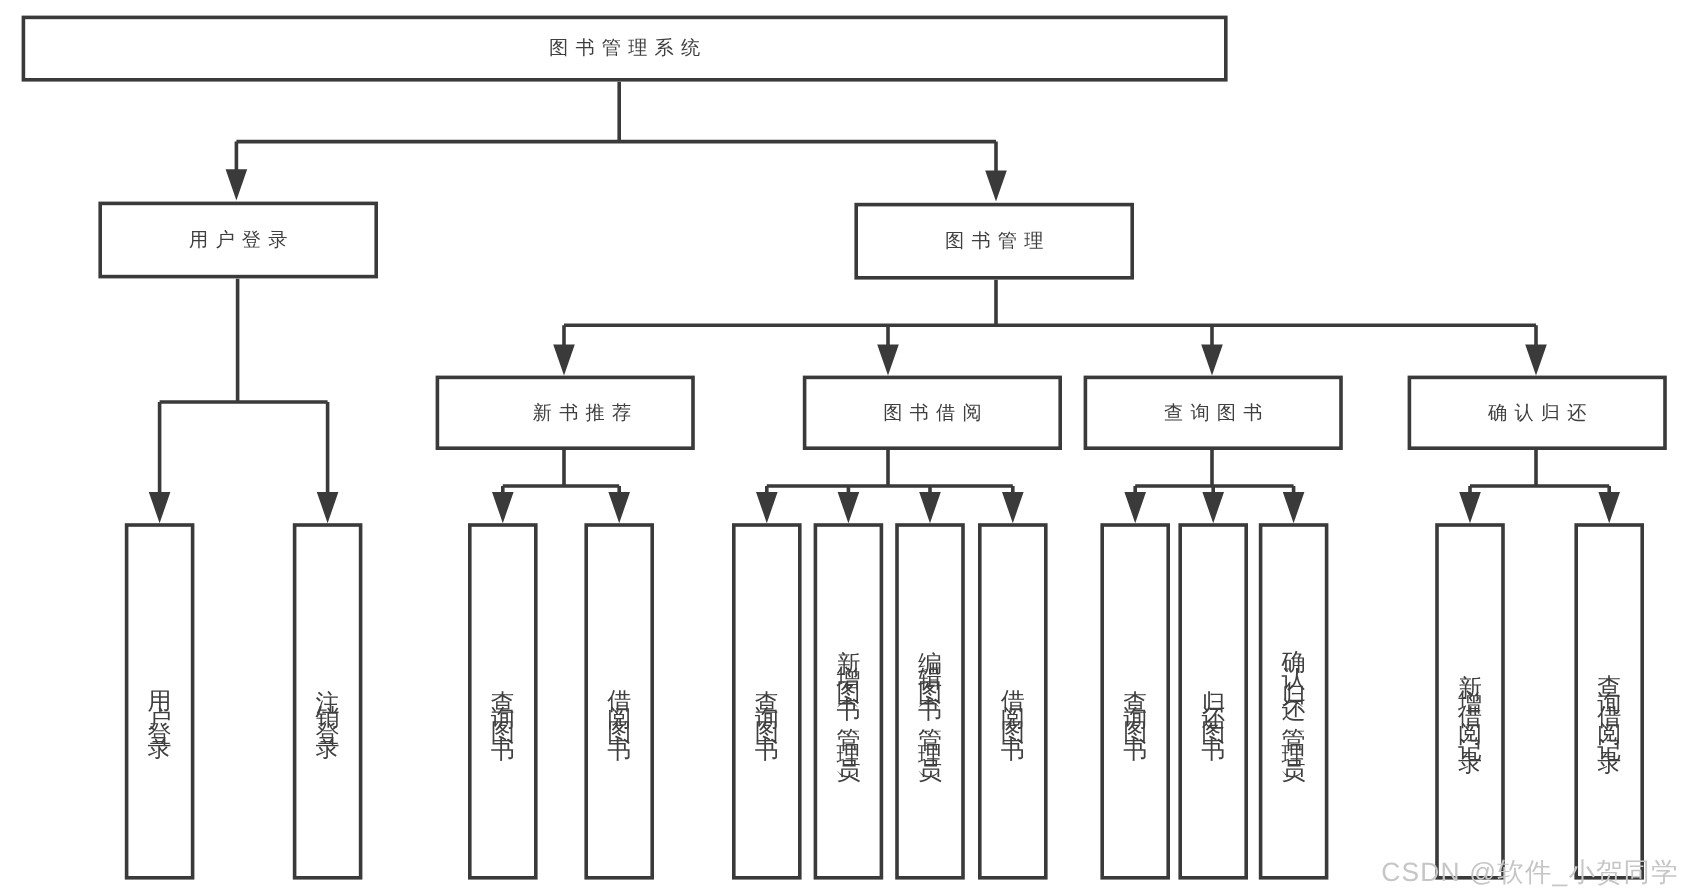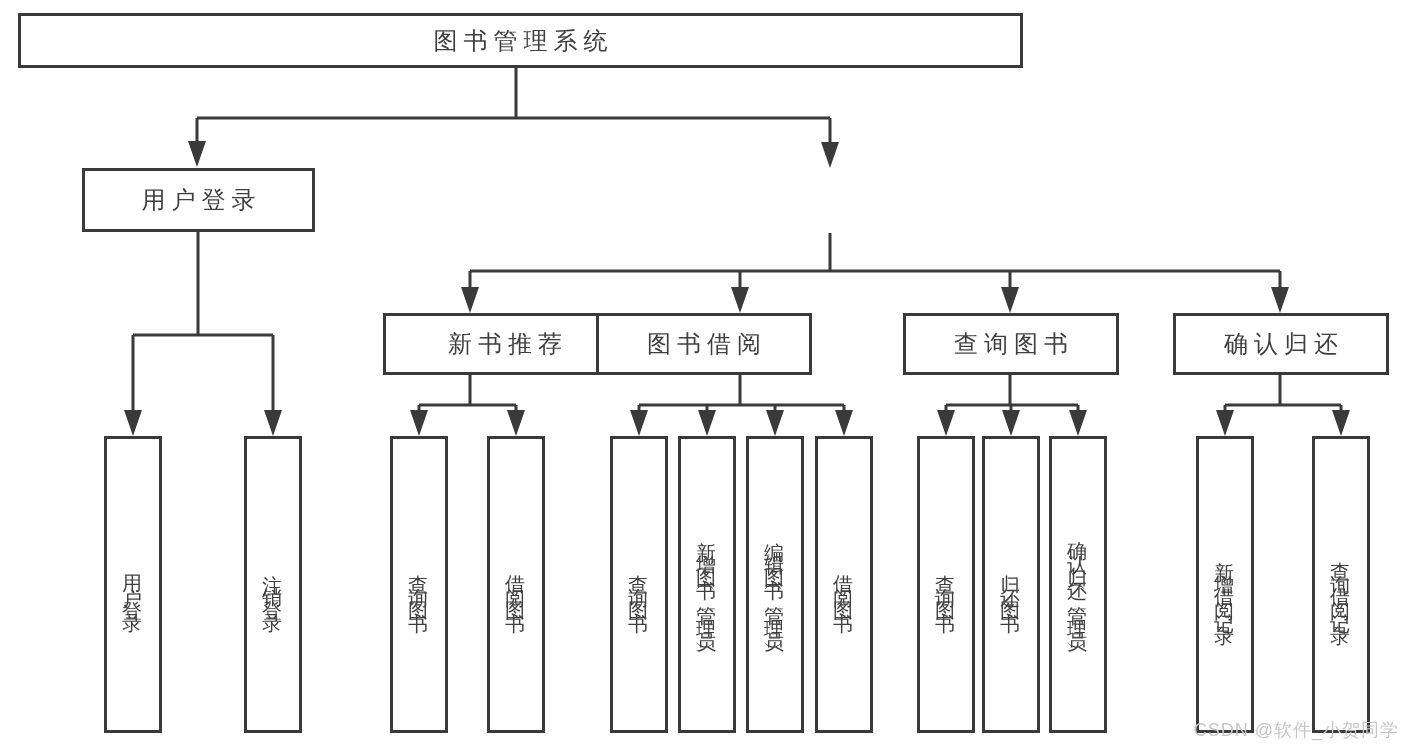--- a/index.html
+++ b/index.html
@@ -21,49 +21,49 @@
   .connector-layer path{stroke:var(--line);stroke-width:3;fill:none;}
   .connector-layer polygon{fill:var(--line);stroke:none;}
   .node{
     position:absolute;
     box-sizing:border-box;
     border:3px solid var(--line);
     background:var(--box-bg);
     display:flex;align-items:center;justify-content:center;
     color:var(--text);
   }
-  .h-label{font-size:24px;letter-spacing:6px;text-indent:6px;white-space:nowrap;text-align:center;}
+  .h-label{font-size:16px;letter-spacing:6px;text-indent:6px;white-space:nowrap;text-align:center;}
   .v-label{
     writing-mode:vertical-rl;
     text-orientation:mixed;
     font-size:20px;
     letter-spacing:13px;
     color:var(--text);
     white-space:nowrap;
   }
   
   .n-root{left:18px;top:13px;width:1005px;height:55px;}
   
   .n-l1a{left:82px;top:168px;width:233px;height:64px;}
   .n-l1b{left:712px;top:169px;width:233px;height:64px;}
   
   .n-l2{top:313px;width:216px;height:62px;}
-  .n-l2a{left:383px;padding-left:28px;}
-  .n-l2b{left:596px;}
+  .n-l2a{left:363px;padding-left:28px;}
+  .n-l2b{left:669px;}
   .n-l2c{left:903px;}
   .n-l2d{left:1173px;}
   
   .leaf{top:436px;width:58px;height:297px;}
   .n-a1{left:390px;} .n-a2{left:487px;}
   .n-b1{left:610px;} .n-b2{left:678px;} .n-b3{left:746px;} .n-b4{left:815px;}
   .n-c1{left:917px;} .n-c2{left:982px;} .n-c3{left:1049px;}
   .n-d1{left:1196px;} .n-d2{left:1312px;}
   .watermark{
     position:absolute;right:6px;bottom:5px;
-    font-size:18px;color:var(--watermark);
+    font-size:22px;color:var(--watermark);
     letter-spacing:1px;z-index:5;
   }
 </style>
 </head>
 <body>
 
 <div class="canvas">
 
   <svg class="connector-layer" viewBox="0 0 1405 747" xmlns="http://www.w3.org/2000/svg" aria-hidden="true">
 
@@ -100,20 +100,23 @@
     <polygon points="1216,410 1234,410 1225,436"></polygon>
     <polygon points="1332,410 1350,410 1341,436"></polygon>
   </svg>
 
   <div class="node n-root">
     <span class="h-label">图书管理系统</span>
   </div>
 
   <div class="node n-l1a">
     <span class="h-label">用户登录</span>
+  </div>
+  <div class="node n-l1b">
+    <span class="h-label">图书管理</span>
   </div>
 
   <div class="node n-l2 n-l2a">
     <span class="h-label">新书推荐</span>
   </div>
   <div class="node n-l2 n-l2b">
     <span class="h-label">图书借阅</span>
   </div>
   <div class="node n-l2 n-l2c">
     <span class="h-label">查询图书</span>

